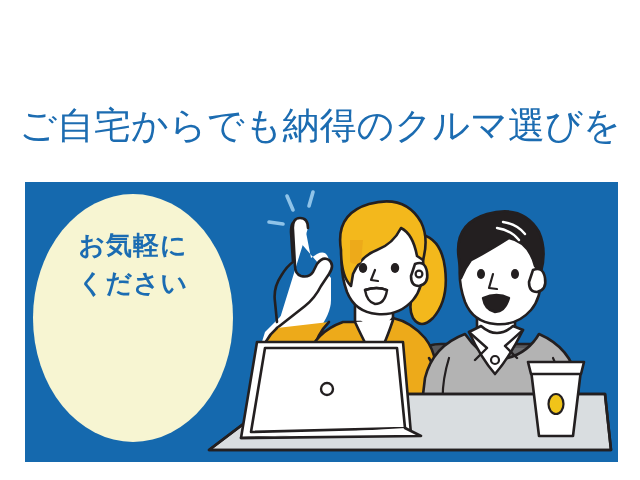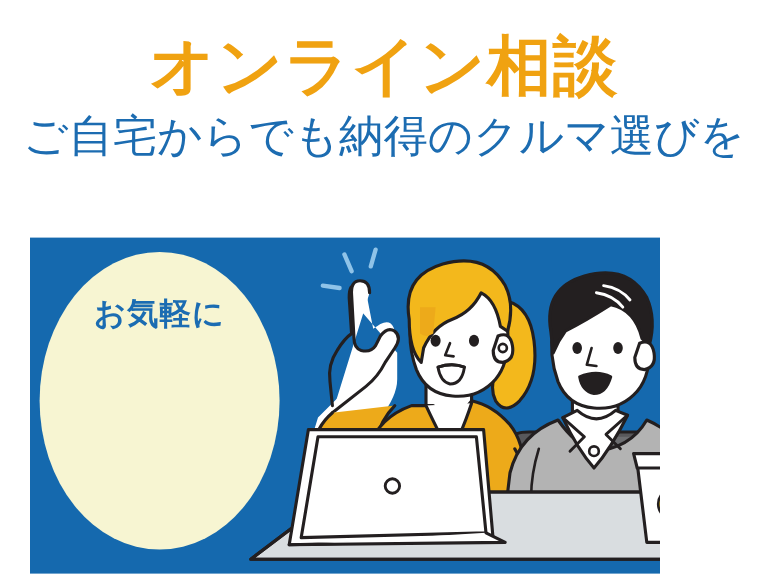--- a/index.html
+++ b/index.html
@@ -29,40 +29,39 @@
     font-size: 54px;
     line-height: 58px;
     font-weight: 700;
     letter-spacing: 1px;
     color: #f0a211;
     white-space: nowrap;
   }
   #subhead {
     position: absolute;
     left: 0;
-    top: 92px;
+    top: 104px;
     width: 640px;
     text-align: center;
     font-size: 37px;
     line-height: 44px;
     font-weight: 500;
     letter-spacing: 0px;
     color: #1c6cb1;
     white-space: nowrap;
   }
   
   #panel {
     position: absolute;
     left: 25px;
     top: 182px;
-    width: 525px;
+    width: 593px;
     height: 280px;
     background: #1569ae;
     overflow: hidden;
-    margin-top: 16px;
   }
   
   #bubble {
     position: absolute;
     left: 8px;
     top: 12px;
     width: 200px;
     height: 248px;
     border-radius: 50%;
     background: #f7f5d2;
@@ -94,21 +93,20 @@
     overflow: hidden;
     clip: rect(0 0 0 0);
     white-space: nowrap;
   }
 </style>
 </head>
 <body>
 
 <div id="banner">
 
-  <div id="headline">オンライン相談</div>
 
   <div id="subhead">ご自宅からでも納得のクルマ選びを</div>
 
   <div id="panel">
 
     <svg id="art" viewBox="0 0 595 280">
       <defs>
         <clipPath id="panelClip">
             <rect x="0" y="0" width="595" height="280"></rect>
           </clipPath>
@@ -207,17 +205,18 @@
 
         <path d="M506,188 L514,254 L548,254 L556,188 Z" fill="#ffffff"></path>
         <path d="M503,180 L559,180 L556,192 L506,192 Z" fill="#ffffff"></path>
         <ellipse cx="531" cy="222" rx="7.5" ry="10" fill="#f0c419" stroke="#231f20" stroke-width="2.2"></ellipse>
       </g>
     </svg>
 
     <div id="bubble"></div>
     <div id="bubble-text">
       <span>お気軽に</span>
+      <span>ください</span>
     </div>
 
     <span class="sr">オンライン相談のイラスト</span>
   </div>
 </div>
 
 </body></html>

